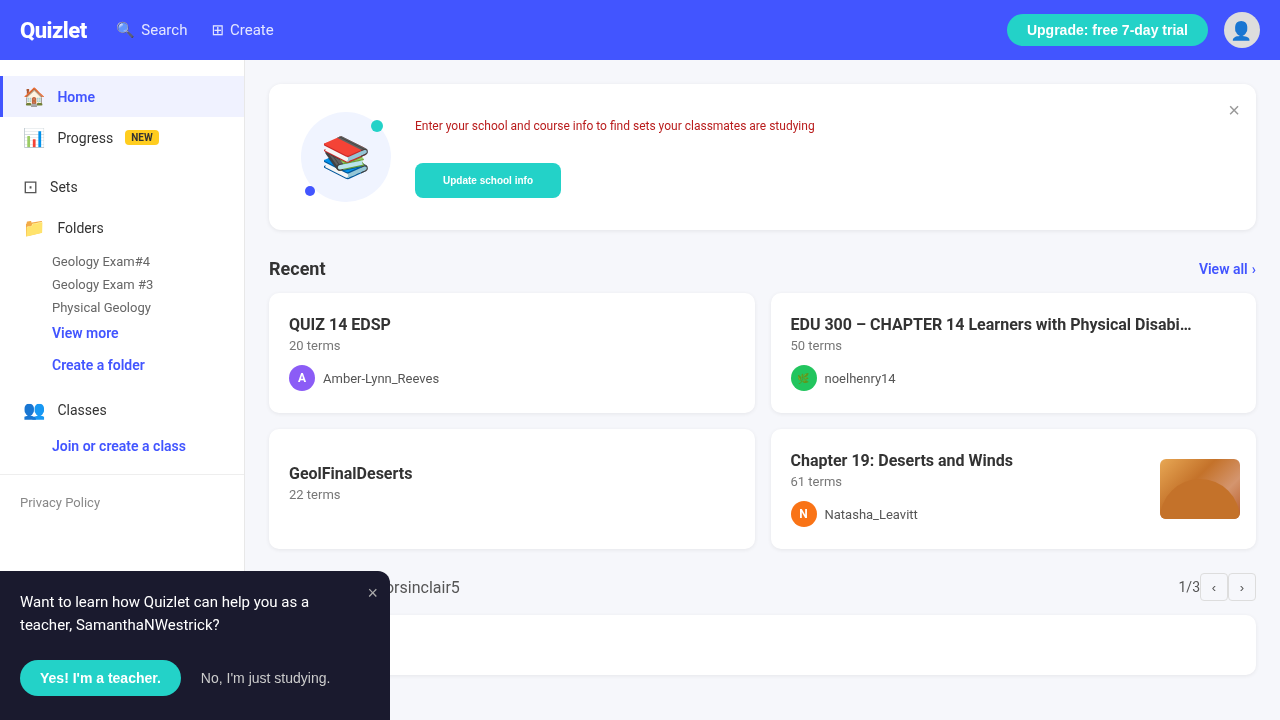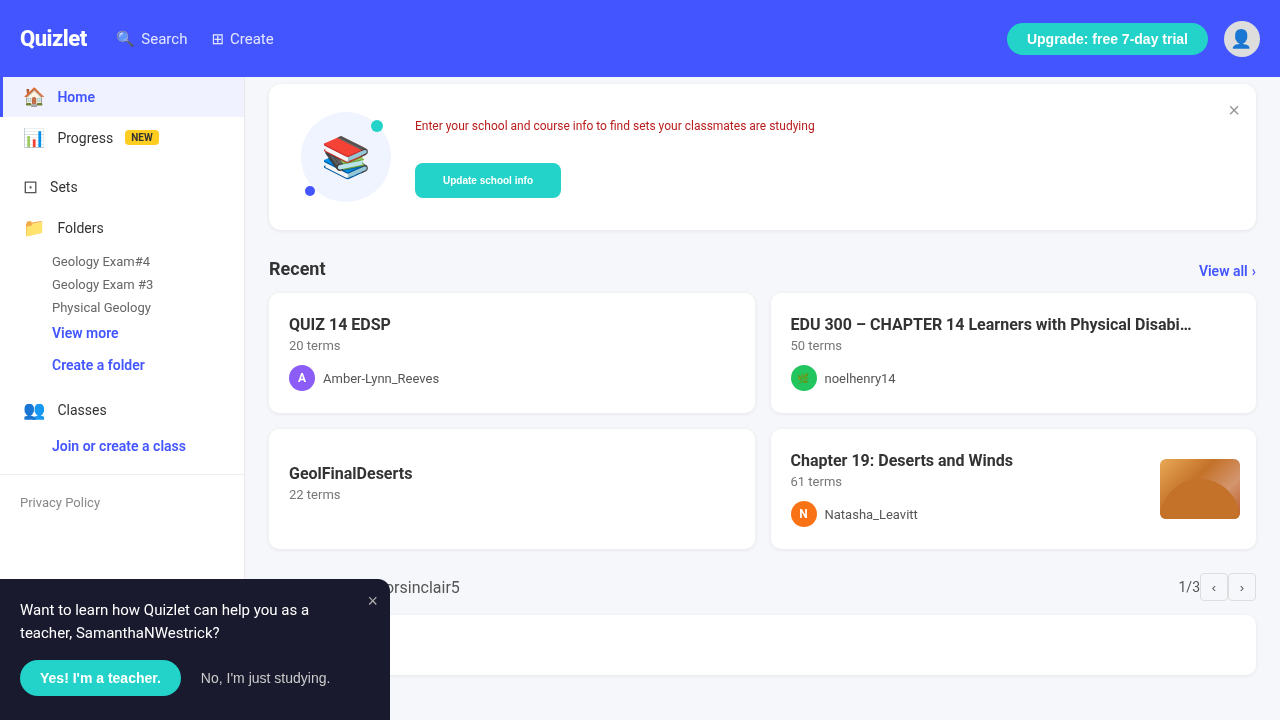--- a/index.html
+++ b/index.html
@@ -1,21 +1,21 @@
 <!DOCTYPE html>
 <html><head>
   <meta charset="utf-8">
   <style>
     * { box-sizing: border-box; margin: 0; padding: 0; }
     body { font-family: -apple-system, BlinkMacSystemFont, 'Segoe UI', Roboto, sans-serif; background: #f6f7fb; width: 1280px; height: 720px; overflow: hidden; }
 
     
     .header {
       background: #4255ff;
-      height: 77px;
+      height: 60px;
       display: flex;
       align-items: center;
       padding: 15px 20px;
       position: fixed;
       top: 0; left: 0; right: 0;
       z-index: 100;
       justify-content: space-between;
     }
     .header-logo {
       color: white;
@@ -202,21 +202,21 @@
       font-size: 20px;
       color: #999;
       cursor: pointer;
       line-height: 1;
     }
 
     
     .section-header {
       display: flex;
       justify-content: space-between;
-      align-items: flex-end;
+      align-items: center;
       margin-bottom: 14px;
     }
     .section-title {
       font-size: 18px;
       font-weight: 700;
       color: #333;
     }
     .view-all-link {
       color: #4255ff;
       font-size: 14px;
@@ -343,21 +343,21 @@
       top: 12px; right: 12px;
       background: none;
       border: none;
       color: #aaa;
       font-size: 18px;
       cursor: pointer;
     }
     .toast-text {
       font-size: 15px;
       line-height: 1.5;
-      margin-bottom: 16px;
+      margin-bottom: 24px;
       padding-right: 20px;
     }
     .toast-buttons {
       display: flex;
       gap: 10px;
     }
     .toast-yes {
       background: #23d2c8;
       color: white;
       border: none;

